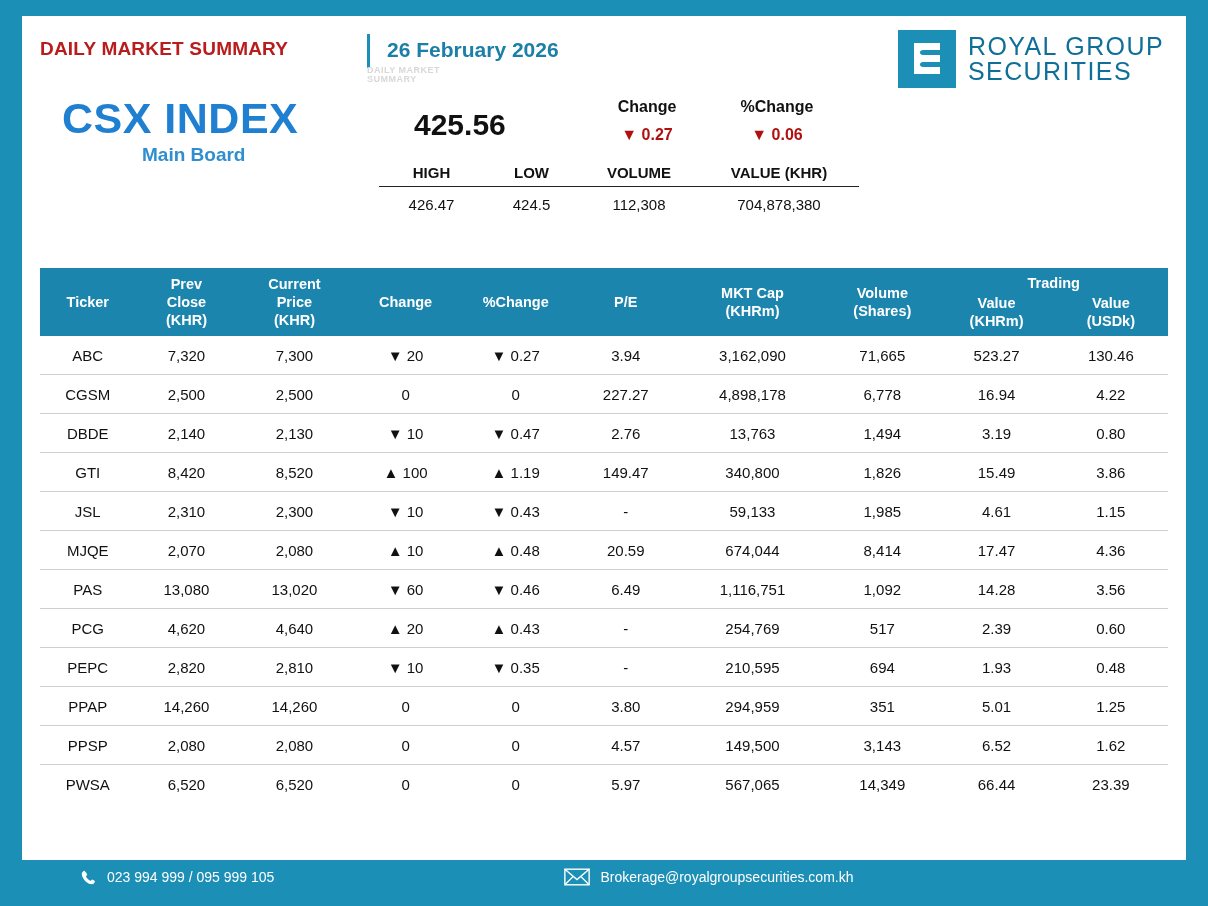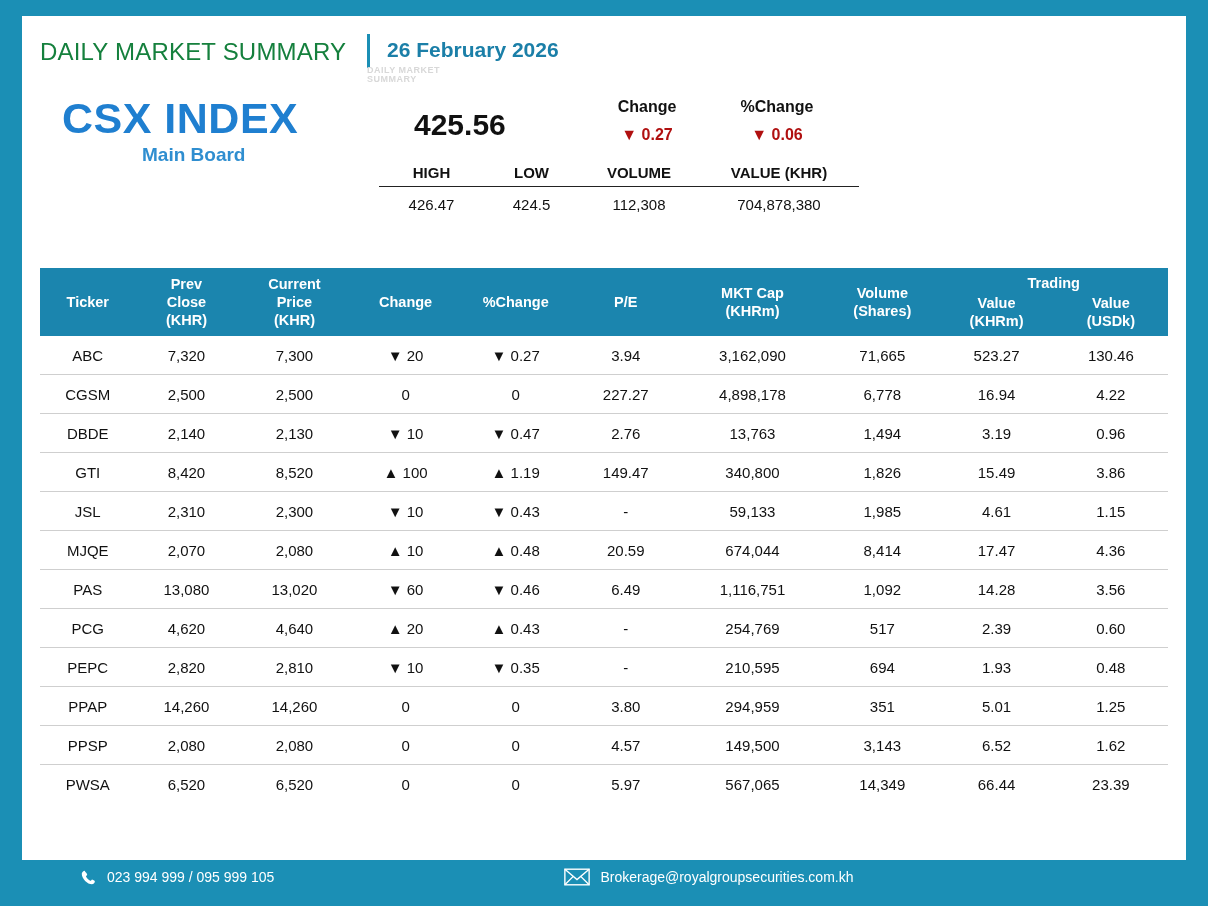--- a/index.html
+++ b/index.html
@@ -17,21 +17,21 @@
     background:#ffffff;
   }
 
   
   .hdr-row {
     position:relative;
     height:70px;
   }
   .title-main {
     position:absolute; left:18px; top:22px;
-    font-size:24px; font-weight:normal; color:#15803d; letter-spacing:.2px;
+    font-size:19px; font-weight:bold; color:#b91c1c; letter-spacing:.2px;
   }
   .title-sep {
     position:absolute; left:345px; top:18px;
     width:3px; height:34px; background:#1b8fb5;
   }
   .title-date {
     position:absolute; left:365px; top:22px;
     font-size:21px; font-weight:bold; color:#1b7fa8;
   }
   .ghost {
@@ -159,20 +159,32 @@
 
   <div class="hdr-row">
     <div class="title-main">DAILY MARKET SUMMARY</div>
     <div class="title-sep"></div>
     <div class="title-date">26 February 2026</div>
     <div class="ghost">
       <div>DAILY MARKET</div>
       <div>SUMMARY</div>
     </div>
 
+    <div class="logo">
+      <div class="logo-mark">
+        <svg width="34" height="38" viewBox="0 0 34 38" aria-hidden="true">
+          <path d="M4 3 H30 V10 H13 C9 10 9 15 13 15 H30 V22 H13 C9 22 9 27 13 27 H30 V34 H4 Z" fill="#ffffff"></path>
+          <rect x="4" y="3" width="5" height="31" fill="#ffffff"></rect>
+        </svg>
+      </div>
+      <div class="logo-text">
+        <div class="l1">ROYAL GROUP</div>
+        <div class="l2">SECURITIES</div>
+      </div>
+    </div>
   </div>
 
   <div class="index-block">
     <div class="csx">CSX INDEX</div>
     <div class="csx-sub">Main Board</div>
     <div class="idx-value">425.56</div>
 
     <div class="chg-col c1">
       <div class="lbl">Change</div>
       <div class="val">
@@ -273,21 +285,21 @@
         <tr>
           <td>DBDE</td>
           <td>2,140</td>
           <td>2,130</td>
           <td class="dn">▼ 10</td>
           <td class="dn">▼ 0.47</td>
           <td>2.76</td>
           <td>13,763</td>
           <td>1,494</td>
           <td>3.19</td>
-          <td>0.96</td>
+          <td>0.80</td>
         </tr>
         <tr>
           <td>GTI</td>
           <td>8,420</td>
           <td>8,520</td>
           <td class="up">▲ 100</td>
           <td class="up">▲ 1.19</td>
           <td>149.47</td>
           <td>340,800</td>
           <td>1,826</td>

